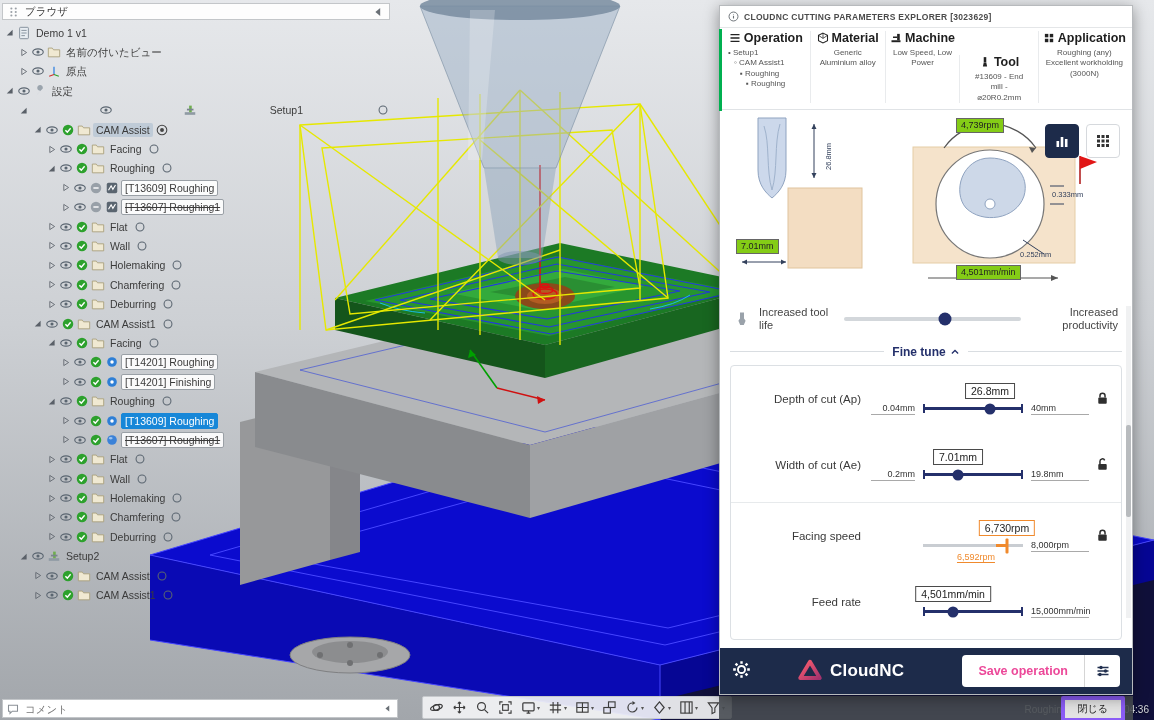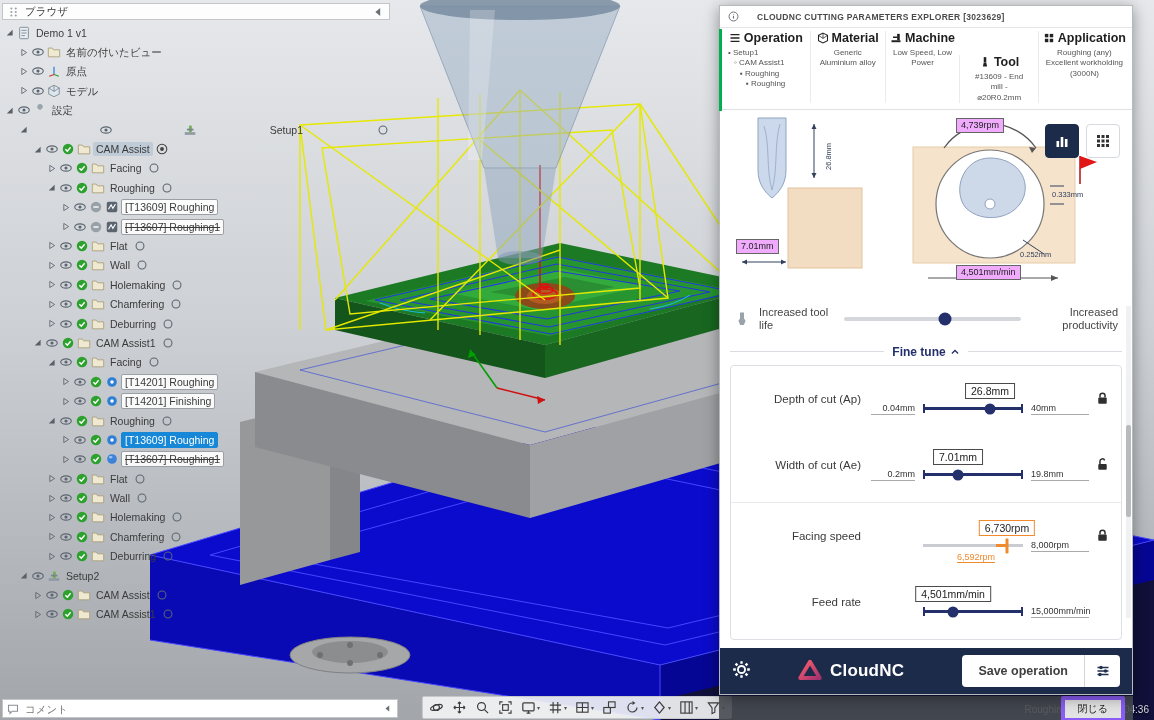--- a/index.html
+++ b/index.html
@@ -22,32 +22,32 @@
   .tree-row .arrow{width:11px;height:11px}
   .tree-label{padding:0 3px;line-height:14px}
   .tree-label.boxed{background:rgba(255,255,255,.9);border:1px solid #9aa0a6;border-radius:2px}
   .tree-label.strike{text-decoration:line-through}
   .tree-label.selected{background:#1787d8;border:1px solid #1787d8;color:#fff;border-radius:2px}
   .tree-label.hl{background:#bfcbd7;border-radius:2px}
   
   .palette{position:absolute;left:719px;top:5px;width:414px;z-index:6}
   .panel{background:#fff;border:1px solid #b7babd;box-shadow:0 3px 14px rgba(0,0,0,.38);position:relative}
   .green-bar{position:absolute;left:-1px;top:23px;width:3px;height:82px;background:#00b050}
-  .panel-title{display:flex;align-items:center;gap:18px;padding:5px 8px;border-bottom:1px solid #e4e6e8;font-size:8.5px;font-weight:bold;color:#4b4b4b;letter-spacing:.3px}
+  .panel-title{display:flex;align-items:center;gap:5px;padding:5px 8px;border-bottom:1px solid #e4e6e8;font-size:8.5px;font-weight:bold;color:#4b4b4b;letter-spacing:.3px}
   .tabs{display:flex;padding:3px 2px 6px}
   .tab-col{padding:0 4px;border-left:1px solid #e9ebed;min-width:0}
   .tab-col:first-child{border-left:none}
   .tab-head{display:flex;align-items:center;justify-content:center;gap:3px;font-size:12.5px;font-weight:bold;color:#1e1e1e;white-space:nowrap}
   .tab-head .ic{width:12px;height:12px}
   .tab-sub{font-size:8px;color:#555;margin-top:3px;text-align:center;line-height:1.3}
   .tab-sub.op{text-align:left}
   .tabs-border{height:1px;background:#e0e3e6}
   
   .diagram{position:relative;height:184px;margin:2px 8px 0}
-  .dim-chip{position:absolute;background:#f0abfc;border:1px solid #666;font-size:9px;color:#222;padding:0 4px;line-height:13px;white-space:nowrap}
+  .dim-chip{position:absolute;background:#84cc16;border:1px solid #666;font-size:9px;color:#222;padding:0 4px;line-height:13px;white-space:nowrap}
   .dim-text{position:absolute;font-size:7.5px;color:#33415c;white-space:nowrap}
   .dim-text.vert{transform:rotate(-90deg);transform-origin:left top}
   .view-toggles{position:absolute;top:12px;right:4px;display:flex;gap:7px}
   .vt-btn{width:34px;height:34px;border:1px solid #d6d9dd;border-radius:4px;background:#fff;display:flex;align-items:center;justify-content:center;cursor:pointer}
   .vt-btn.active{background:#1d2b4a;border-color:#1d2b4a}
   .vt-btn .ic{width:16px;height:16px}
   
   .balance{display:flex;align-items:center;gap:9px;padding:10px 14px 6px}
   .balance-label{font-size:11px;color:#444;line-height:1.2;width:76px}
   .balance-label.right{width:88px;text-align:right}
@@ -80,21 +80,21 @@
   .p-current{position:absolute;top:8px;transform:translateX(-100%);font-size:9px;color:#f08a2d;border-bottom:1px solid #f08a2d;white-space:nowrap}
   .lock-slot{flex:0 0 26px;display:flex;justify-content:center}
   .lock-slot .ic{width:15px;height:15px;cursor:pointer}
   .panel-scroll{position:absolute;right:1px;top:300px;width:5px;height:312px;background:#f0f1f2}
   .panel-scroll .thumb{position:absolute;top:38%;width:5px;height:92px;background:#b8bbbe;border-radius:2px}
   
   .panel-footer{background:#1d2b4a;height:46px;display:flex;align-items:center;padding:0 12px;gap:10px}
   .footer-logo{display:flex;align-items:center;gap:7px;margin-left:36px}
   .footer-logo .brand{color:#fff;font-size:17px;font-weight:600;letter-spacing:.2px}
   .save-group{margin-left:auto;display:flex}
-  .save-btn{background:#fff;color:#404040;font-size:12.5px;font-weight:600;padding:9px 16px;border:none;border-radius:4px 0 0 4px;cursor:pointer}
+  .save-btn{background:#fff;color:#ec4899;font-size:12.5px;font-weight:600;padding:9px 16px;border:none;border-radius:4px 0 0 4px;cursor:pointer}
   .save-opts{background:#fff;border:none;border-left:1px solid #d5d5d5;width:36px;display:flex;align-items:center;justify-content:center;border-radius:0 4px 4px 0;cursor:pointer}
   .save-opts .ic{width:16px;height:16px}
   .gear-btn{background:none;border:none;padding:0;cursor:pointer}
   .gear-btn .ic{width:19px;height:19px}
   
   .close-bar{background:rgba(72,76,82,.9);height:26px;display:flex;align-items:center;justify-content:flex-end;padding:0 8px;margin-top:1px}
   .close-btn{background:#e3e3e3;border:4px solid #8b5cf6;font-size:10px;padding:2px 13px;color:#222;border-radius:2px;cursor:pointer}
   
   .comment-bar{position:absolute;left:2px;bottom:2px;width:386px;height:17px;background:#fff;border:1px solid #c3c6c9;display:flex;align-items:center;gap:4px;padding:0 4px;z-index:5}
   .comment-bar input{flex:1;border:none;outline:none;font-size:10.5px;font-family:inherit;color:#444;background:transparent}
@@ -261,40 +261,20 @@
           </svg>
         </span>
         <span class="ic">
           <svg viewBox="0 0 16 16">
             <line x1="8" y1="12" x2="8" y2="3" stroke="#2a7de1" stroke-width="1.4"></line>
             <line x1="8" y1="12" x2="2.5" y2="14" stroke="#d03030" stroke-width="1.4"></line>
             <line x1="8" y1="12" x2="13.5" y2="14" stroke="#2aa12a" stroke-width="1.4"></line>
           </svg>
         </span>
         <span class="tree-label">原点</span>
-      </div>
-      <div class="tree-row" style="padding-left: 16px;">
-        <span class="ic arrow">
-          <svg viewBox="0 0 16 16">
-            <path d="M5.5 3.5v9l7-4.5z" fill="none" stroke="#5a6068" stroke-width="1.2"></path>
-          </svg>
-        </span>
-        <span class="ic">
-          <svg viewBox="0 0 16 16">
-            <ellipse cx="8" cy="8" rx="6" ry="3.6" fill="none" stroke="#5a6570" stroke-width="1.3"></ellipse>
-            <circle cx="8" cy="8" r="1.8" fill="#5a6570"></circle>
-          </svg>
-        </span>
-        <span class="ic">
-          <svg viewBox="0 0 16 16">
-            <path d="M8 1.5 14 4.5v7L8 14.5 2 11.5v-7z" fill="#dfe7ee" stroke="#7a8794"></path>
-            <path d="M8 1.5v7m0 0L14 4.5M8 8.5 2 4.5" stroke="#7a8794" fill="none"></path>
-          </svg>
-        </span>
-        <span class="tree-label">モデル</span>
       </div>
       <div class="tree-row" style="padding-left: 2px;">
         <span class="ic arrow">
           <svg viewBox="0 0 16 16">
             <path d="M12.5 4v8.5H4z" fill="#5a6068"></path>
           </svg>
         </span>
         <span class="ic">
           <svg viewBox="0 0 16 16">
             <ellipse cx="8" cy="8" rx="6" ry="3.6" fill="none" stroke="#5a6570" stroke-width="1.3"></ellipse>

